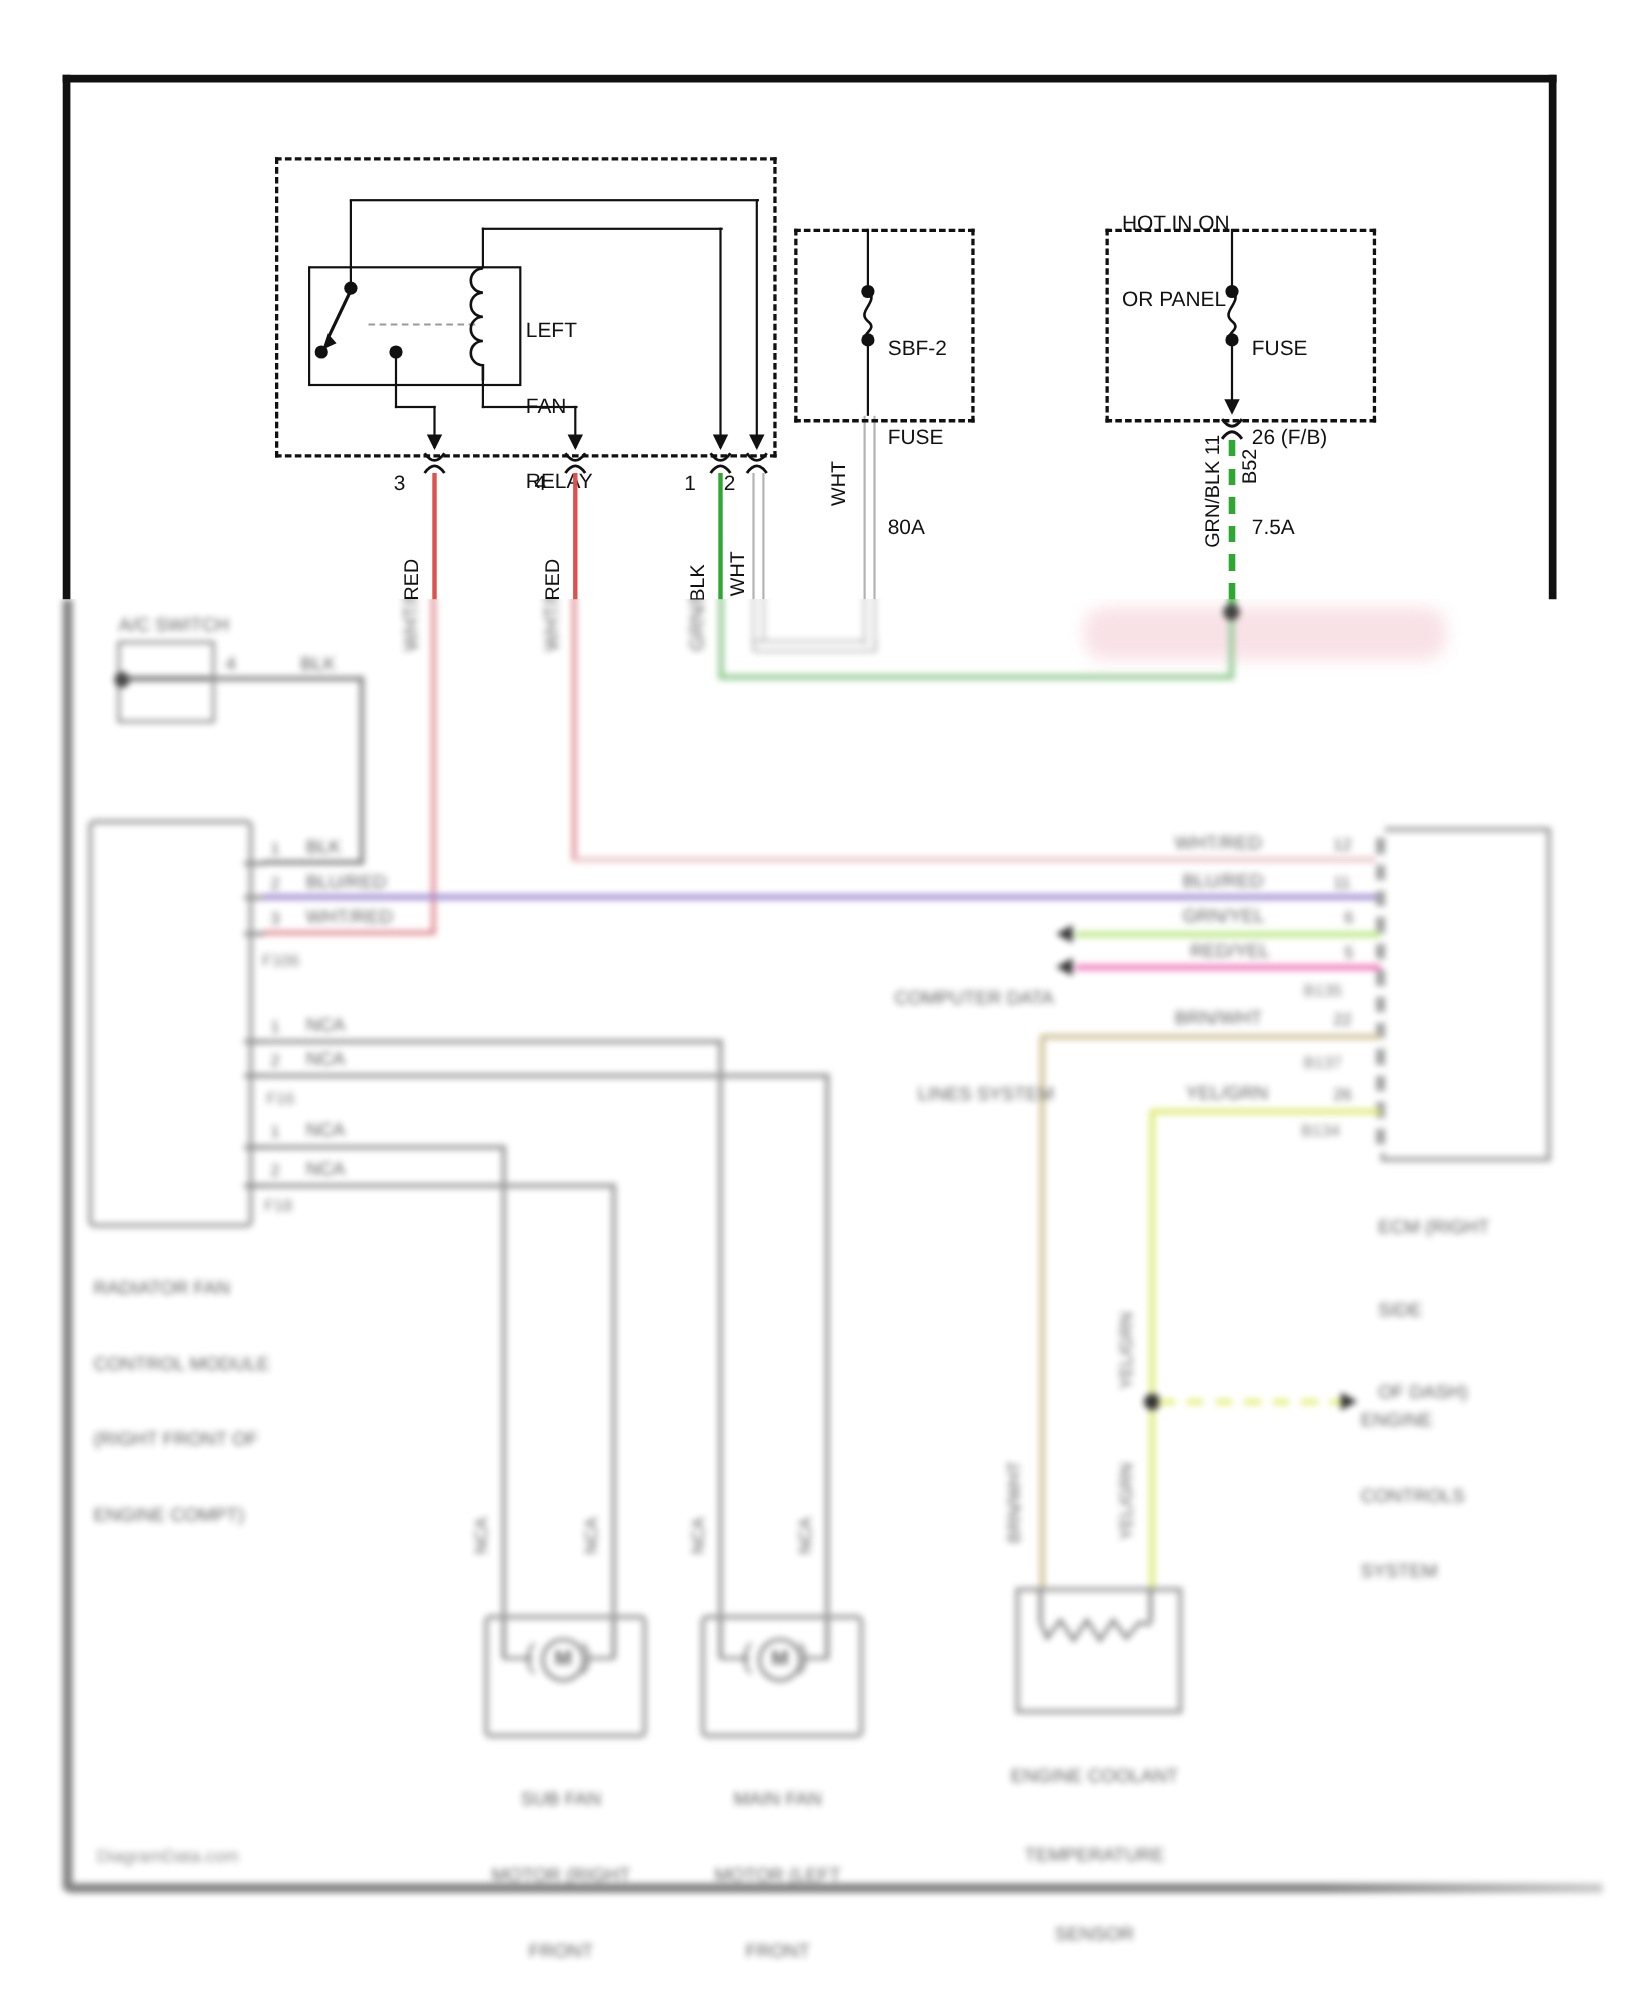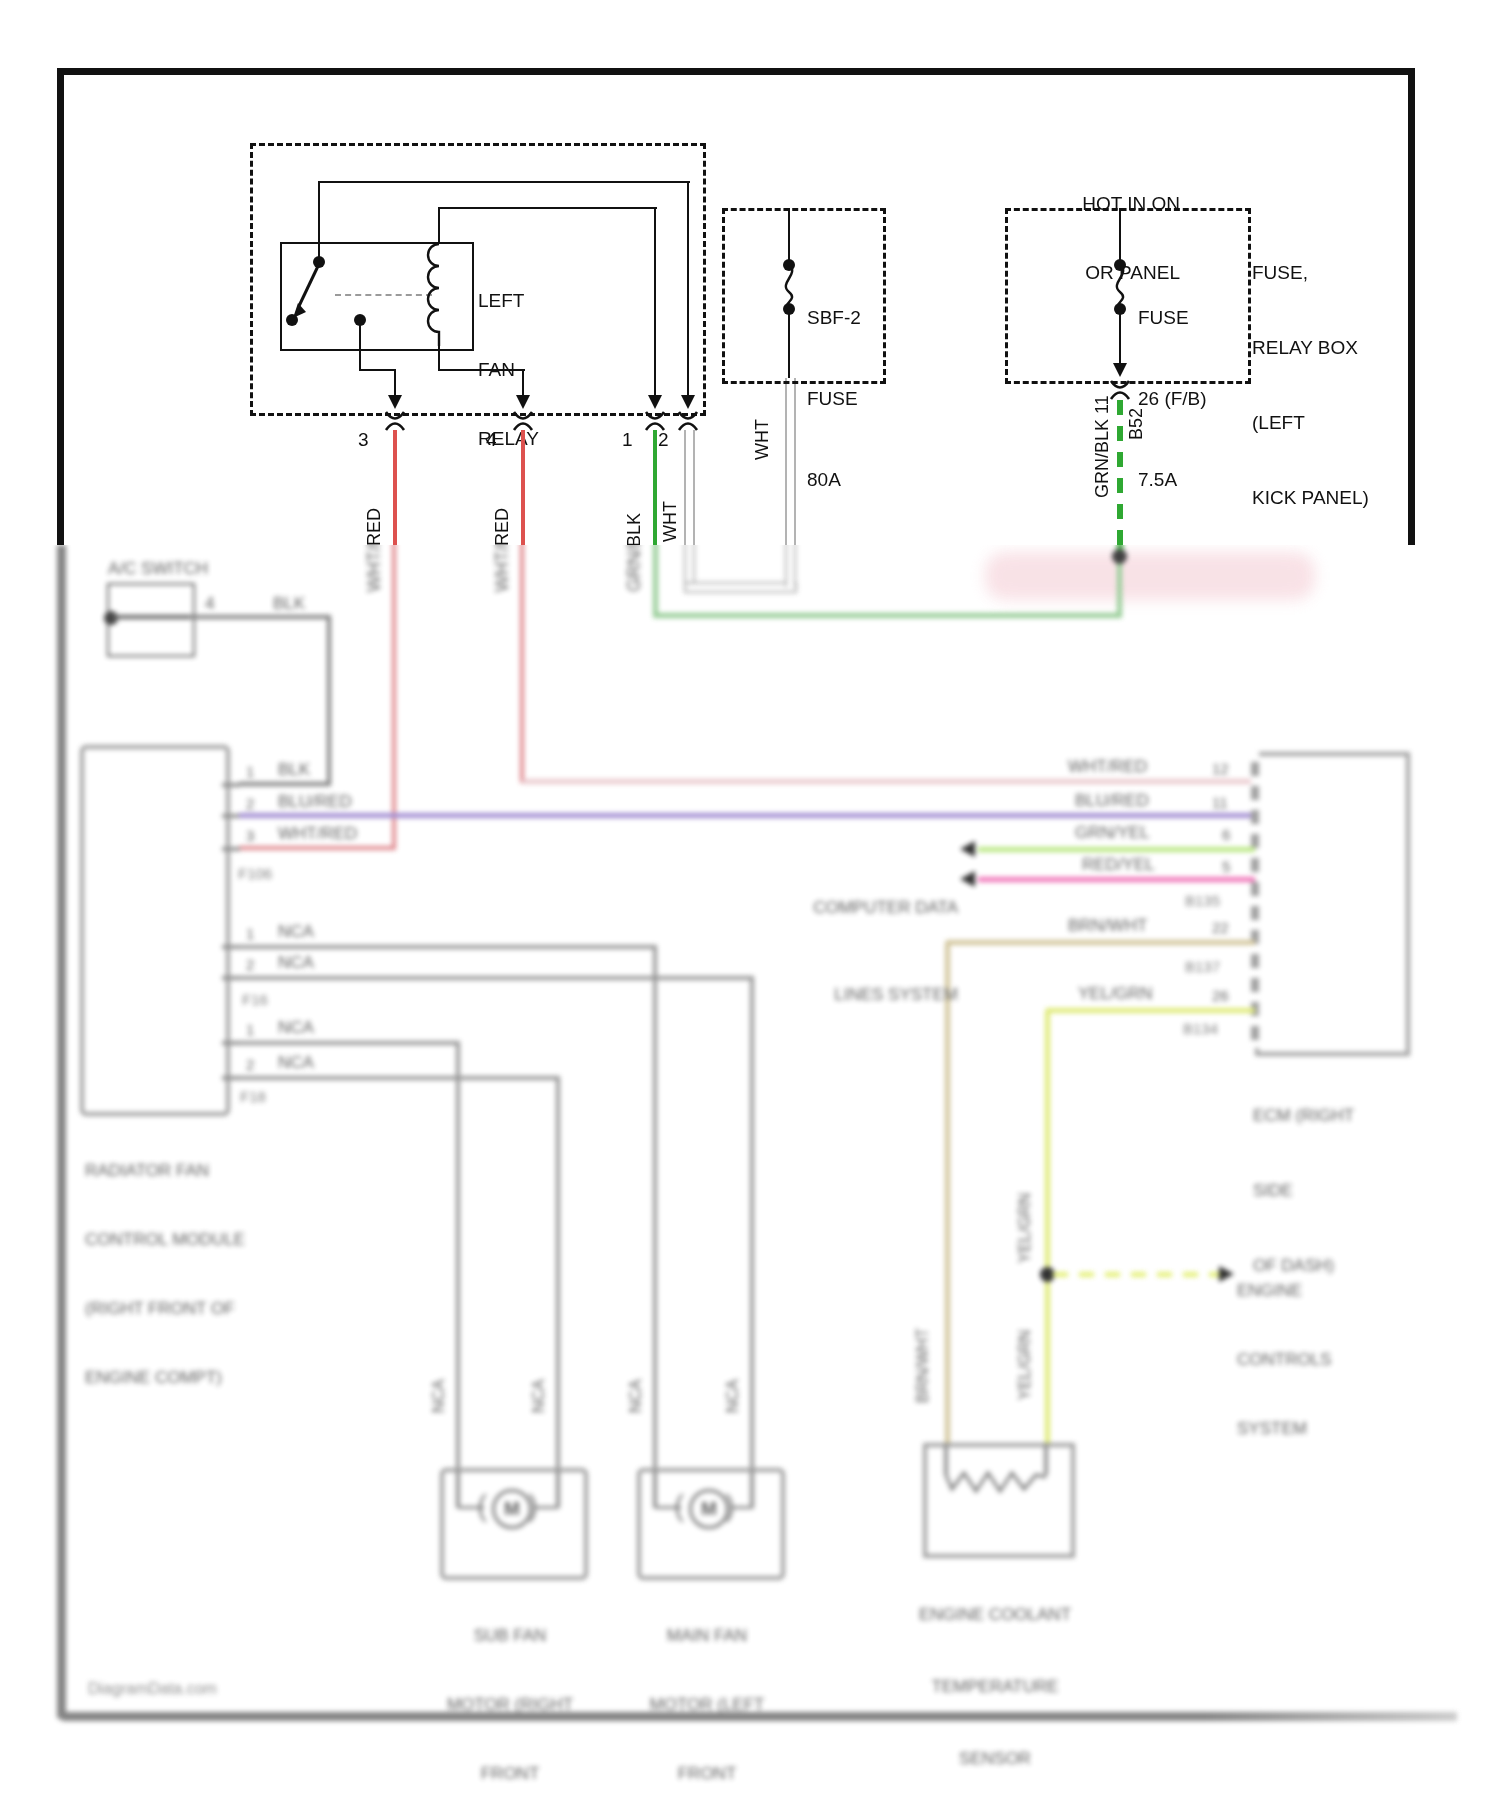--- a/index.html
+++ b/index.html
@@ -112,37 +112,31 @@
 
     <div class="abs" style="left:722px;top:208px;width:158px;height:170px;border:3px dashed #111;"></div>
     <div class="w" style="left:788px;top:208px;width:2px;height:57px;"></div>
     <div class="w" style="left:788px;top:309px;width:2px;height:69px;"></div>
     <div class="t" style="left:807px;top:250px;line-height:27px;">
       <div>SBF-2</div>
       <div>FUSE</div>
       <div>80A</div>
     </div>
 
-    <div class="t" style="left:980px;top:146px;width:200px;text-align:right;">
+    <div class="t" style="left:1020px;top:146px;width:200px;text-align:left;">
       <div>HOT IN ON</div>
       <div>OR PANEL</div>
     </div>
     <div class="abs" style="left:1005px;top:208px;width:240px;height:170px;border:3px dashed #111;"></div>
     <div class="w" style="left:1119px;top:208px;width:2px;height:57px;"></div>
     <div class="w" style="left:1119px;top:309px;width:2px;height:56px;"></div>
     <div class="t" style="left:1138px;top:250px;line-height:27px;">
       <div>FUSE</div>
       <div>26 (F/B)</div>
       <div>7.5A</div>
-    </div>
-    <div class="t" style="left:1252px;top:210px;line-height:25px;">
-      <div>FUSE,</div>
-      <div>RELAY BOX</div>
-      <div>(LEFT</div>
-      <div>KICK PANEL)</div>
     </div>
 
     <div class="t" style="left:108px;top:498px;line-height:27px;">
       
       
     </div>
   </div>
 
   <div class="zone-blur">
    <div class="blur-inner">

